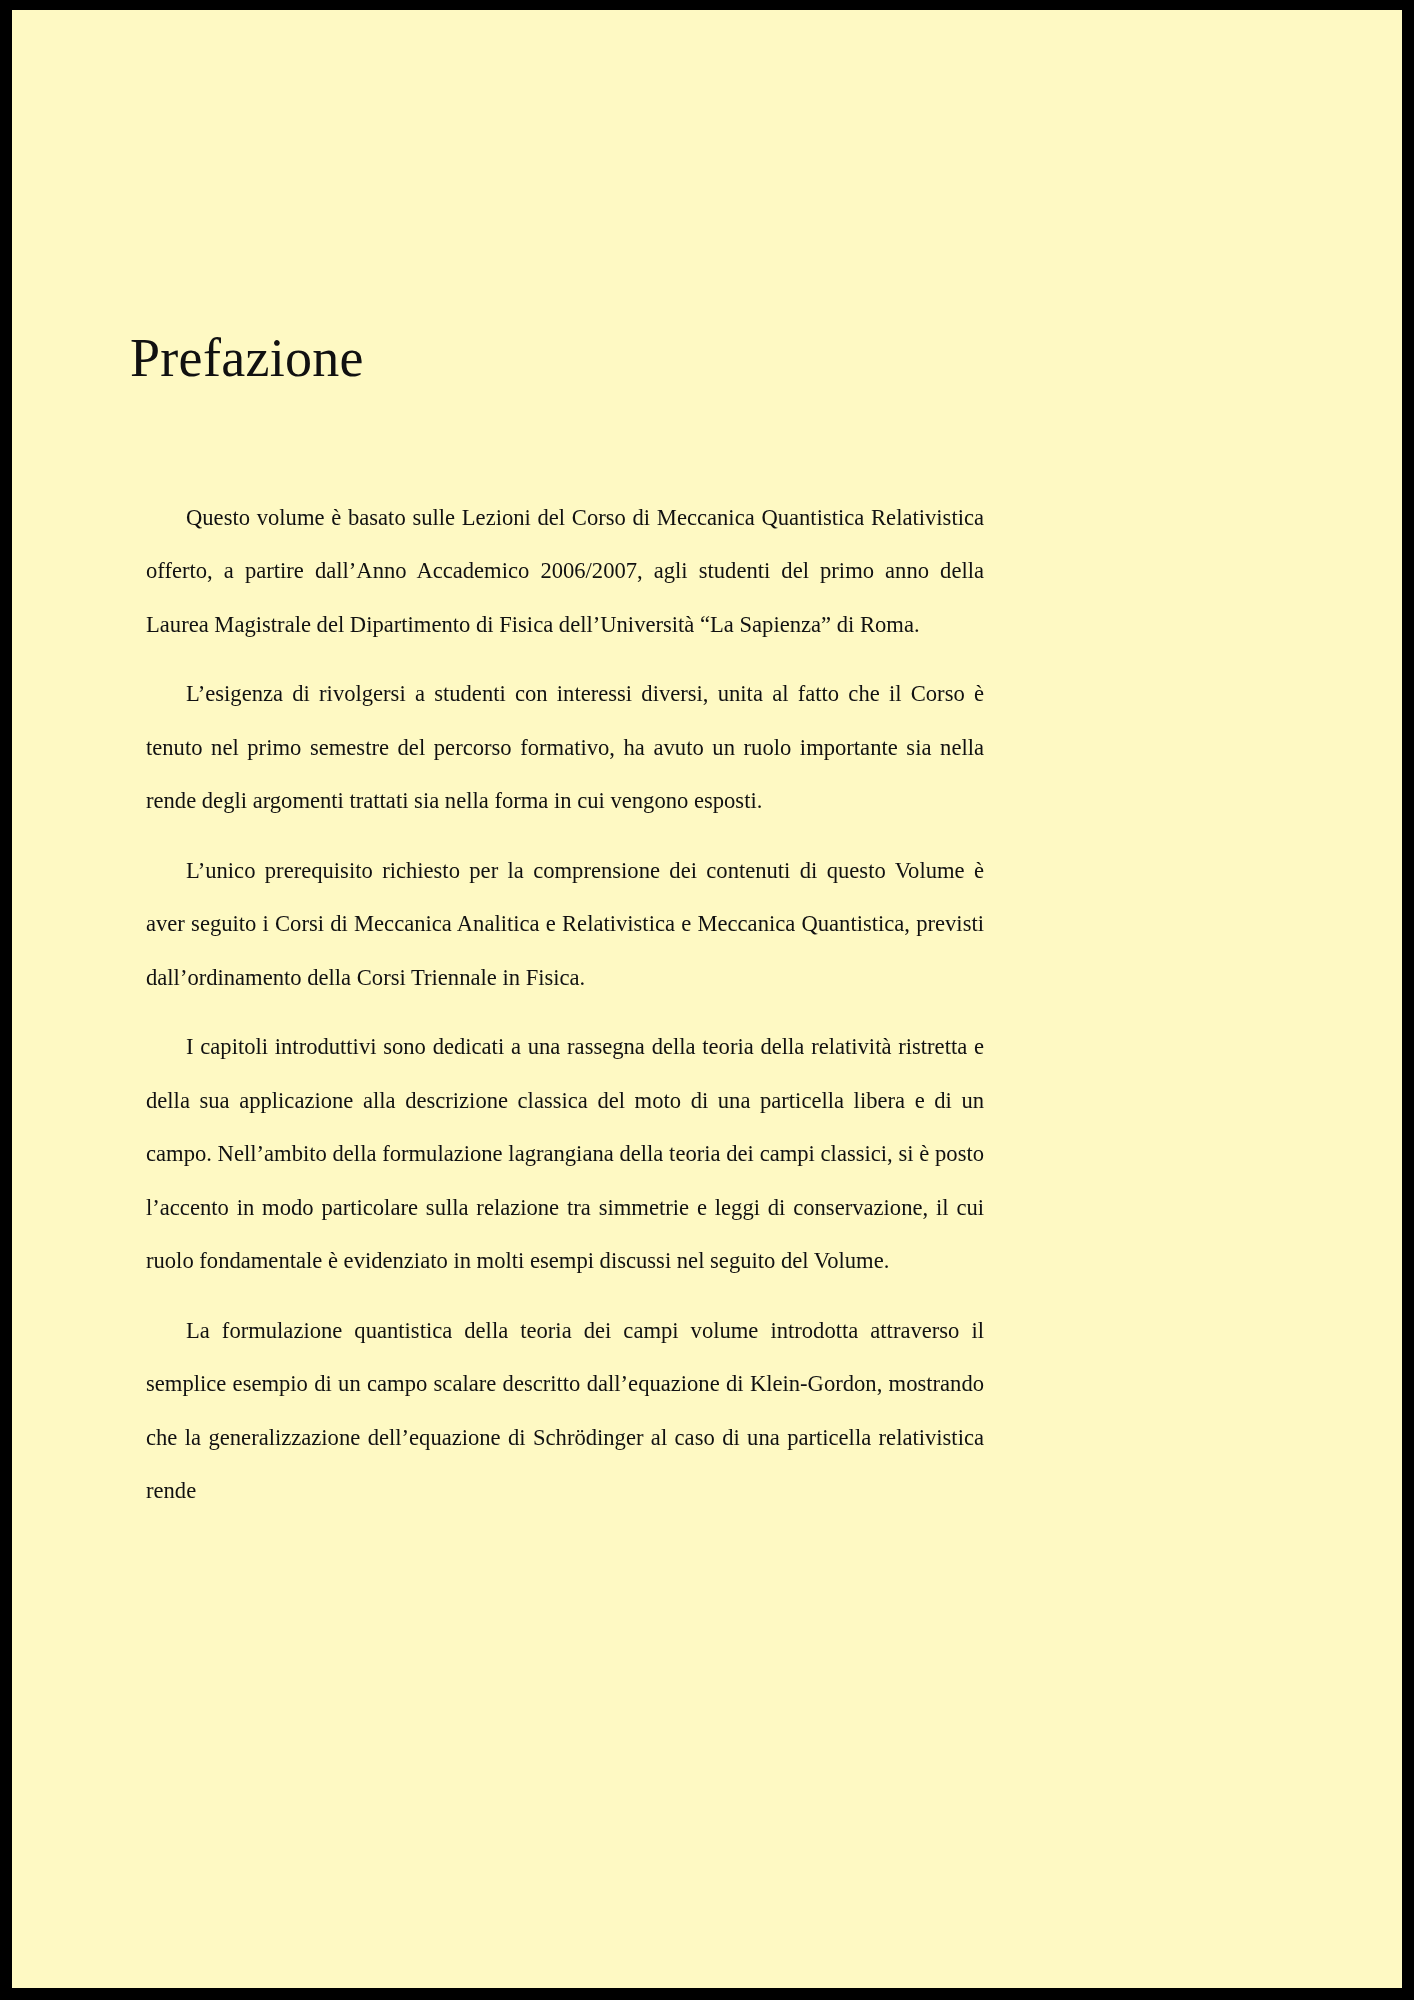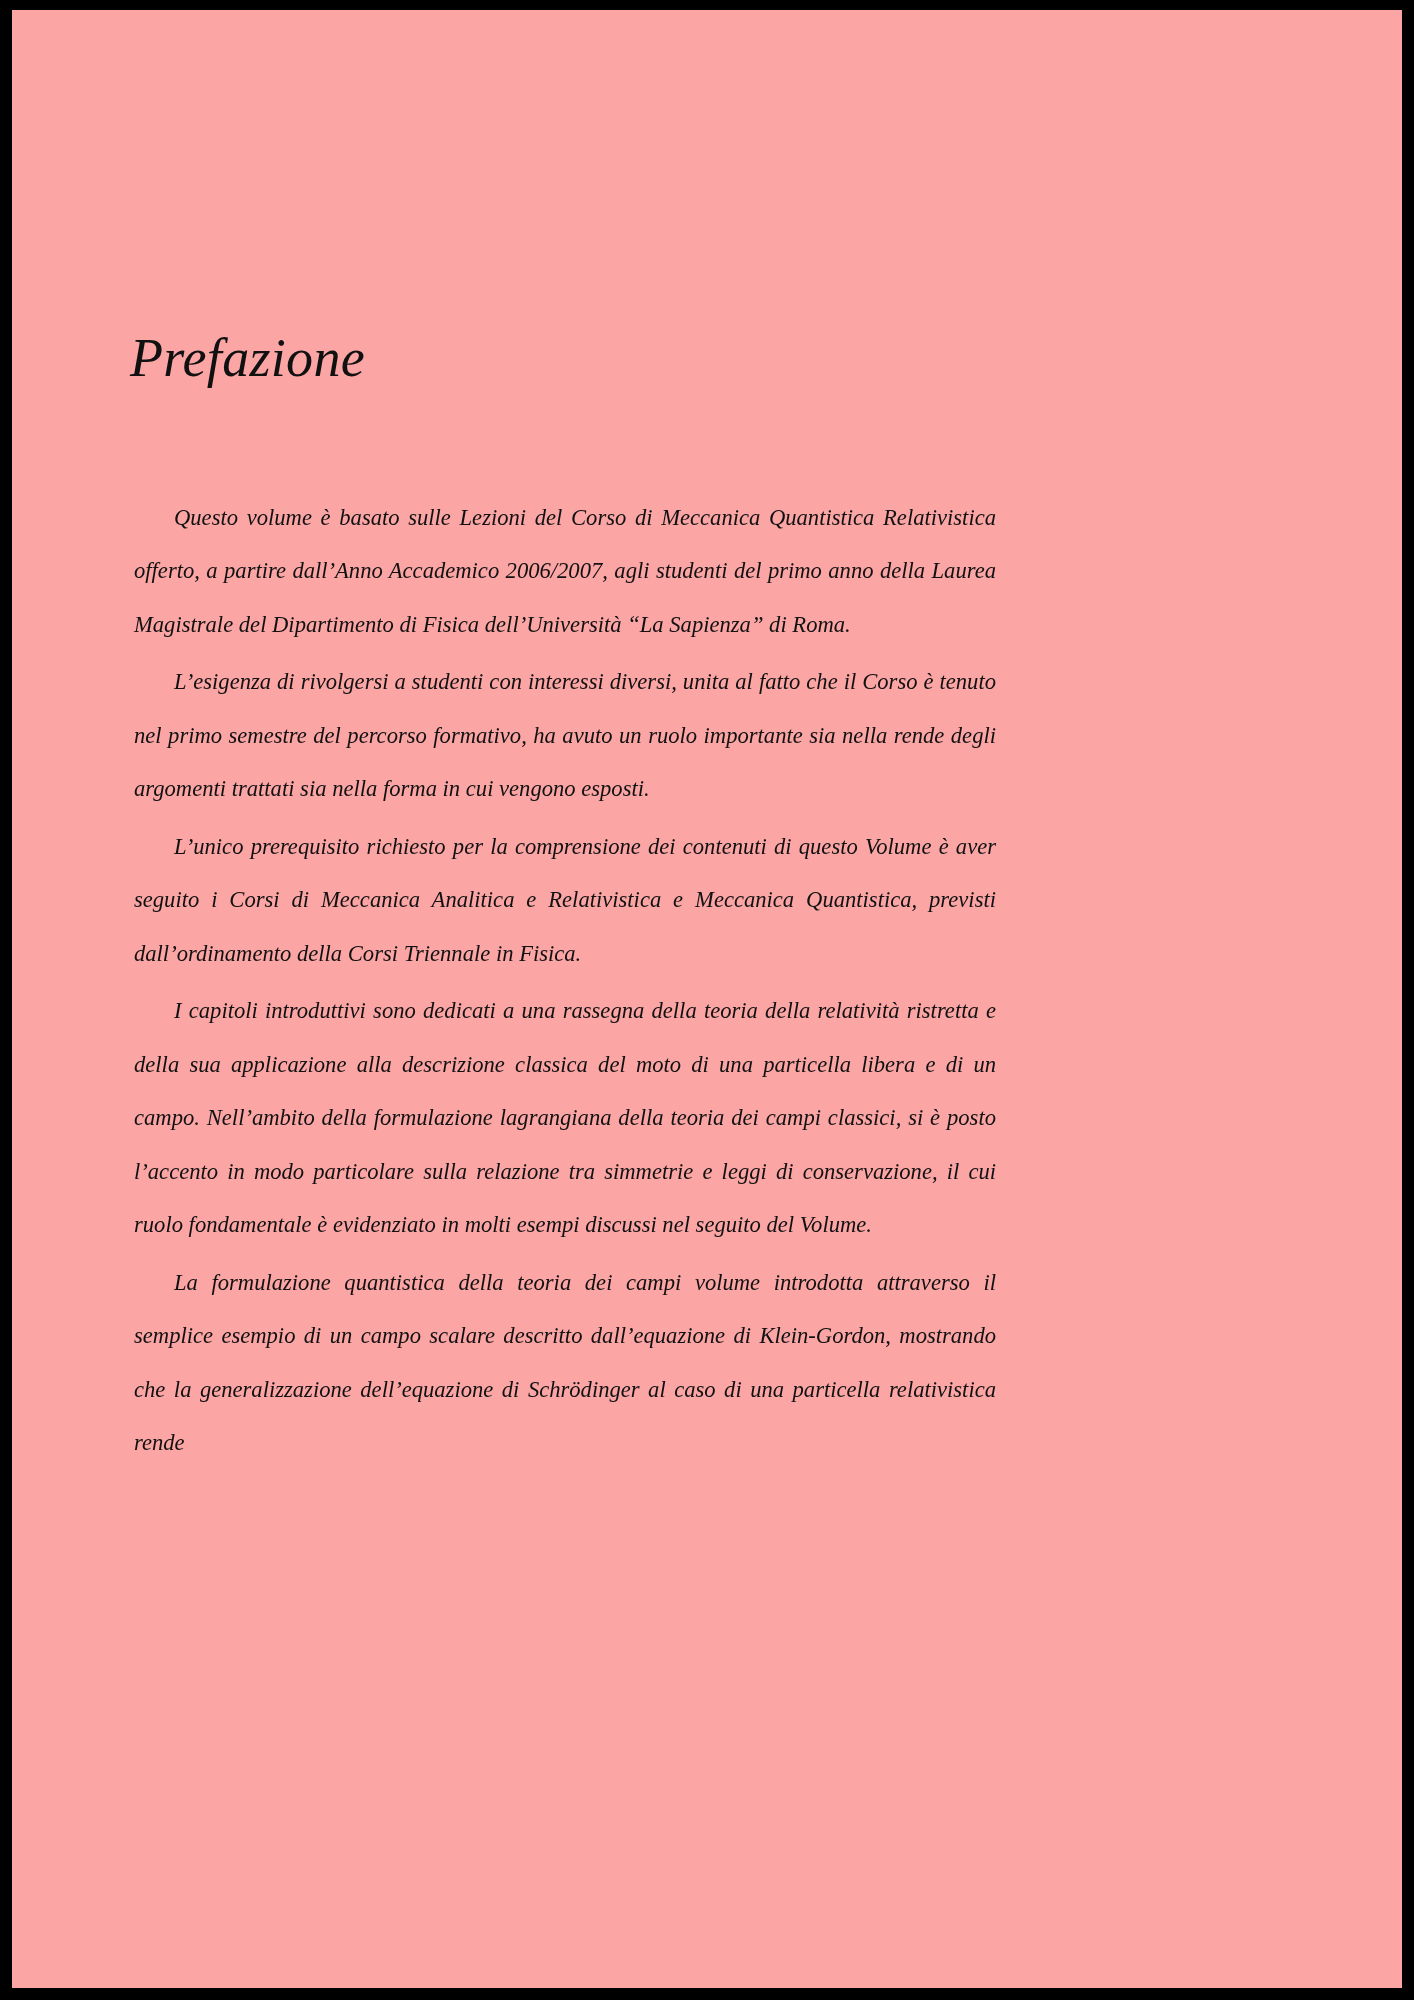--- a/index.html
+++ b/index.html
@@ -16,44 +16,43 @@
     box-sizing: border-box;
     width: 1414px;
     height: 2000px;
     background: #000000;
     padding: 10px 12px 12px 12px;
   }
   .page-sheet {
     box-sizing: border-box;
     width: 100%;
     height: 100%;
-    background: #fca5a5;
+    background: #fef9c3;
     position: relative;
     overflow: hidden;
-    font-style: italic;
   }
   .page-body {
     box-sizing: border-box;
     position: absolute;
     left: 118px;
     top: 320px;
     width: 870px;
   }
   .chapter-title {
     font-family: "Liberation Serif", "DejaVu Serif", serif;
     font-size: 54px;
     font-weight: normal;
     line-height: 1.05;
     letter-spacing: 0.3px;
     color: #111111;
     margin: 0 0 104px 0;
     padding: 0;
   }
   .prose p {
-    margin: 4px;
+    margin: 16px;
     padding: 0;
     color: #111111;
     font-size: 22.6px;
     line-height: 53.5px;
     text-align: justify;
     text-justify: inter-word;
     text-indent: 40px;
     hyphens: manual;
     -webkit-hyphens: manual;
   }

